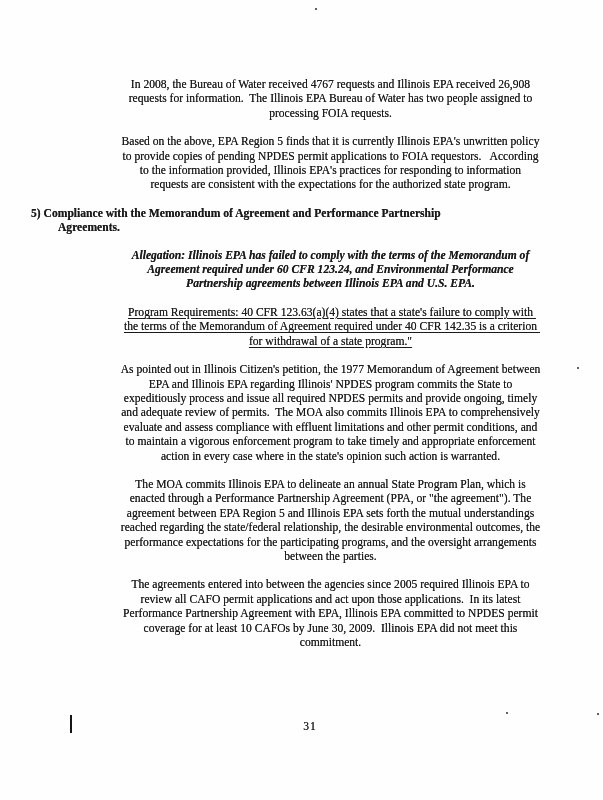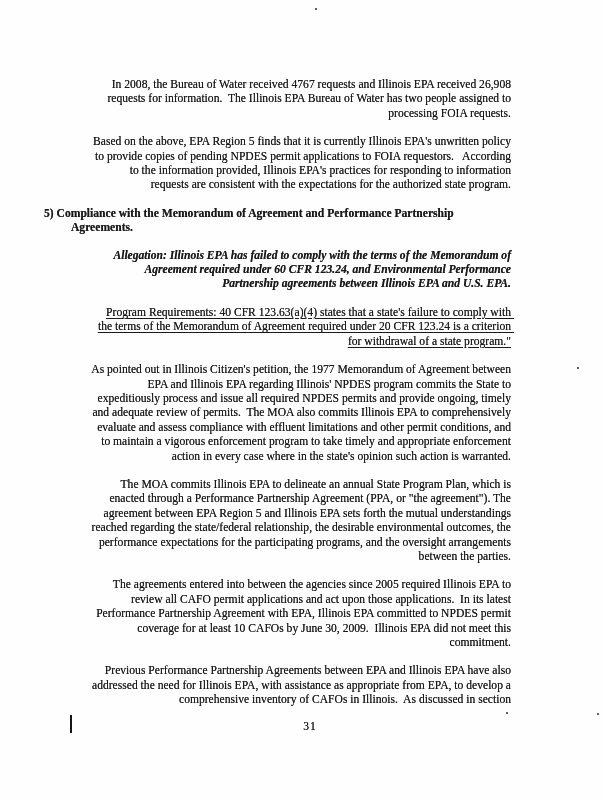--- a/index.html
+++ b/index.html
@@ -16,33 +16,33 @@
     overflow: hidden;
     text-shadow: 0 0 0.5px rgba(25,25,25,0.8);
   }
   .content {
     position: absolute;
     top: 78px;
     left: 0;
     width: 603px;
   }
   p.body {
-    margin: 0 0 14px 90px;
+    margin: 0 0 14px 120px;
     width: 421px;
     white-space: pre-wrap;
-    text-align: right;
+    text-align: center;
   }
   p.bold { font-weight: normal; }
   p.allegation { font-weight: bold; font-style: italic; }
   p.underlined {
     text-decoration: underline;
     text-underline-offset: 2px;
   }
   p.heading {
-    margin: 4px 0 13px 44px;
+    margin: 4px 0 13px 31px;
     width: 470px;
     padding-left: 27px;
     text-indent: -27px;
     font-weight: bold;
     white-space: pre-wrap;
   }
   .page-number {
     position: absolute;
     top: 720px;
     left: 0;
@@ -83,29 +83,28 @@
   <div class="content">
 
     <p class="body">In 2008, the Bureau of Water received 4767 requests and Illinois EPA received 26,908 requests for information.  The Illinois EPA Bureau of Water has two people assigned to processing FOIA requests.</p>
 
     <p class="body bold">Based on the above, EPA Region 5 finds that it is currently Illinois EPA's unwritten policy to provide copies of pending NPDES permit applications to FOIA requestors.   According to the information provided, Illinois EPA's practices for responding to information requests are consistent with the expectations for the authorized state program.</p>
 
     <p class="heading">5) Compliance with the Memorandum of Agreement and Performance Partnership Agreements.</p>
 
     <p class="body allegation">Allegation: Illinois EPA has failed to comply with the terms of the Memorandum of Agreement required under 60 CFR 123.24, and Environmental Performance Partnership agreements between Illinois EPA and U.S. EPA.</p>
 
-    <p class="body underlined">Program Requirements: 40 CFR 123.63(a)(4) states that a state's failure to comply with the terms of the Memorandum of Agreement required under 20 CFR 123.24 is a criterion for withdrawal of a state program."</p>
+    <p class="body underlined">Program Requirements: 40 CFR 123.63(a)(4) states that a state's failure to comply with the terms of the Memorandum of Agreement required under 40 CFR 142.35 is a criterion for withdrawal of a state program."</p>
 
     <p class="body">As pointed out in Illinois Citizen's petition, the 1977 Memorandum of Agreement between EPA and Illinois EPA regarding Illinois' NPDES program commits the State to expeditiously process and issue all required NPDES permits and provide ongoing, timely and adequate review of permits.  The MOA also commits Illinois EPA to comprehensively evaluate and assess compliance with effluent limitations and other permit conditions, and to maintain a vigorous enforcement program to take timely and appropriate enforcement action in every case where in the state's opinion such action is warranted.</p>
 
     <p class="body">The MOA commits Illinois EPA to delineate an annual State Program Plan, which is enacted through a Performance Partnership Agreement (PPA, or "the agreement"). The agreement between EPA Region 5 and Illinois EPA sets forth the mutual understandings reached regarding the state/federal relationship, the desirable environmental outcomes, the performance expectations for the participating programs, and the oversight arrangements between the parties.</p>
 
     <p class="body">The agreements entered into between the agencies since 2005 required Illinois EPA to review all CAFO permit applications and act upon those applications.  In its latest Performance Partnership Agreement with EPA, Illinois EPA committed to NPDES permit coverage for at least 10 CAFOs by June 30, 2009.  Illinois EPA did not meet this commitment.</p>
 
-    <p class="body">Previous Performance Partnership Agreements between EPA and Illinois EPA have also addressed the need for Illinois EPA, with assistance as appropriate from EPA, to develop a comprehensive inventory of CAFOs in Illinois.  As discussed in section</p>
 
   </div>
 
   <div class="margin-mark"></div>
 
   <div class="page-number">31</div>
 
 </div>
 
 </body></html>

